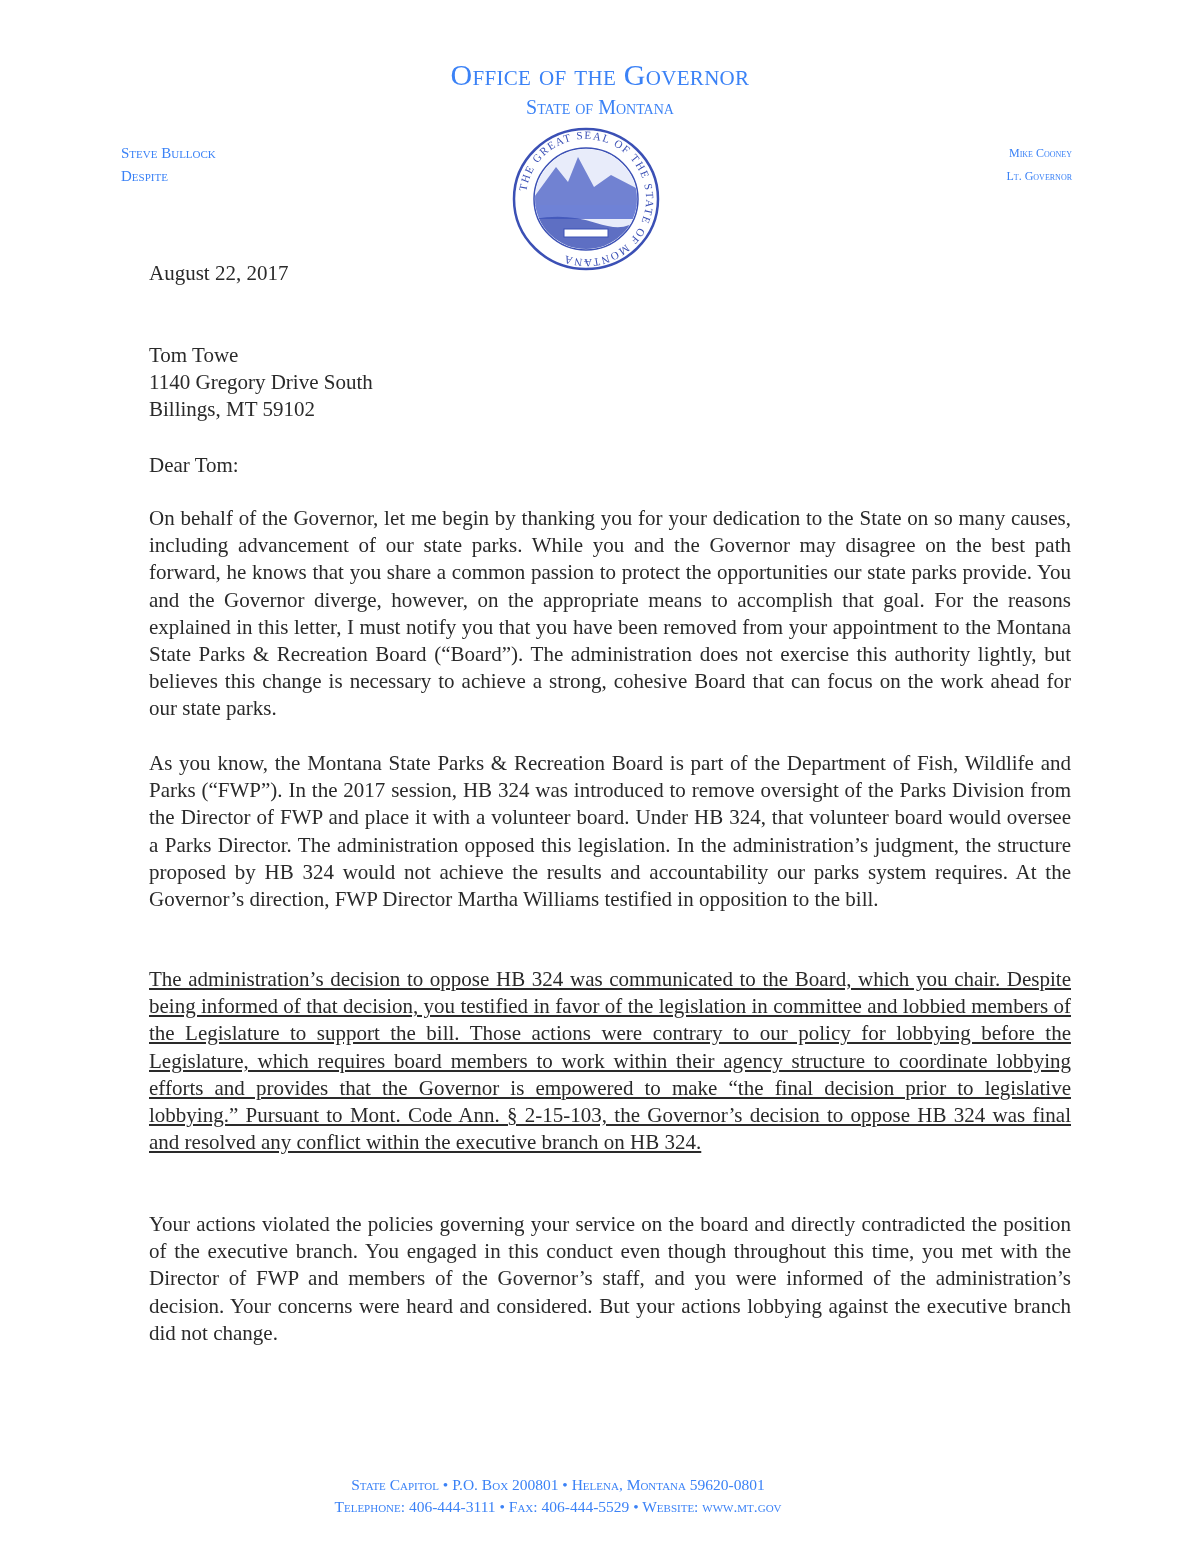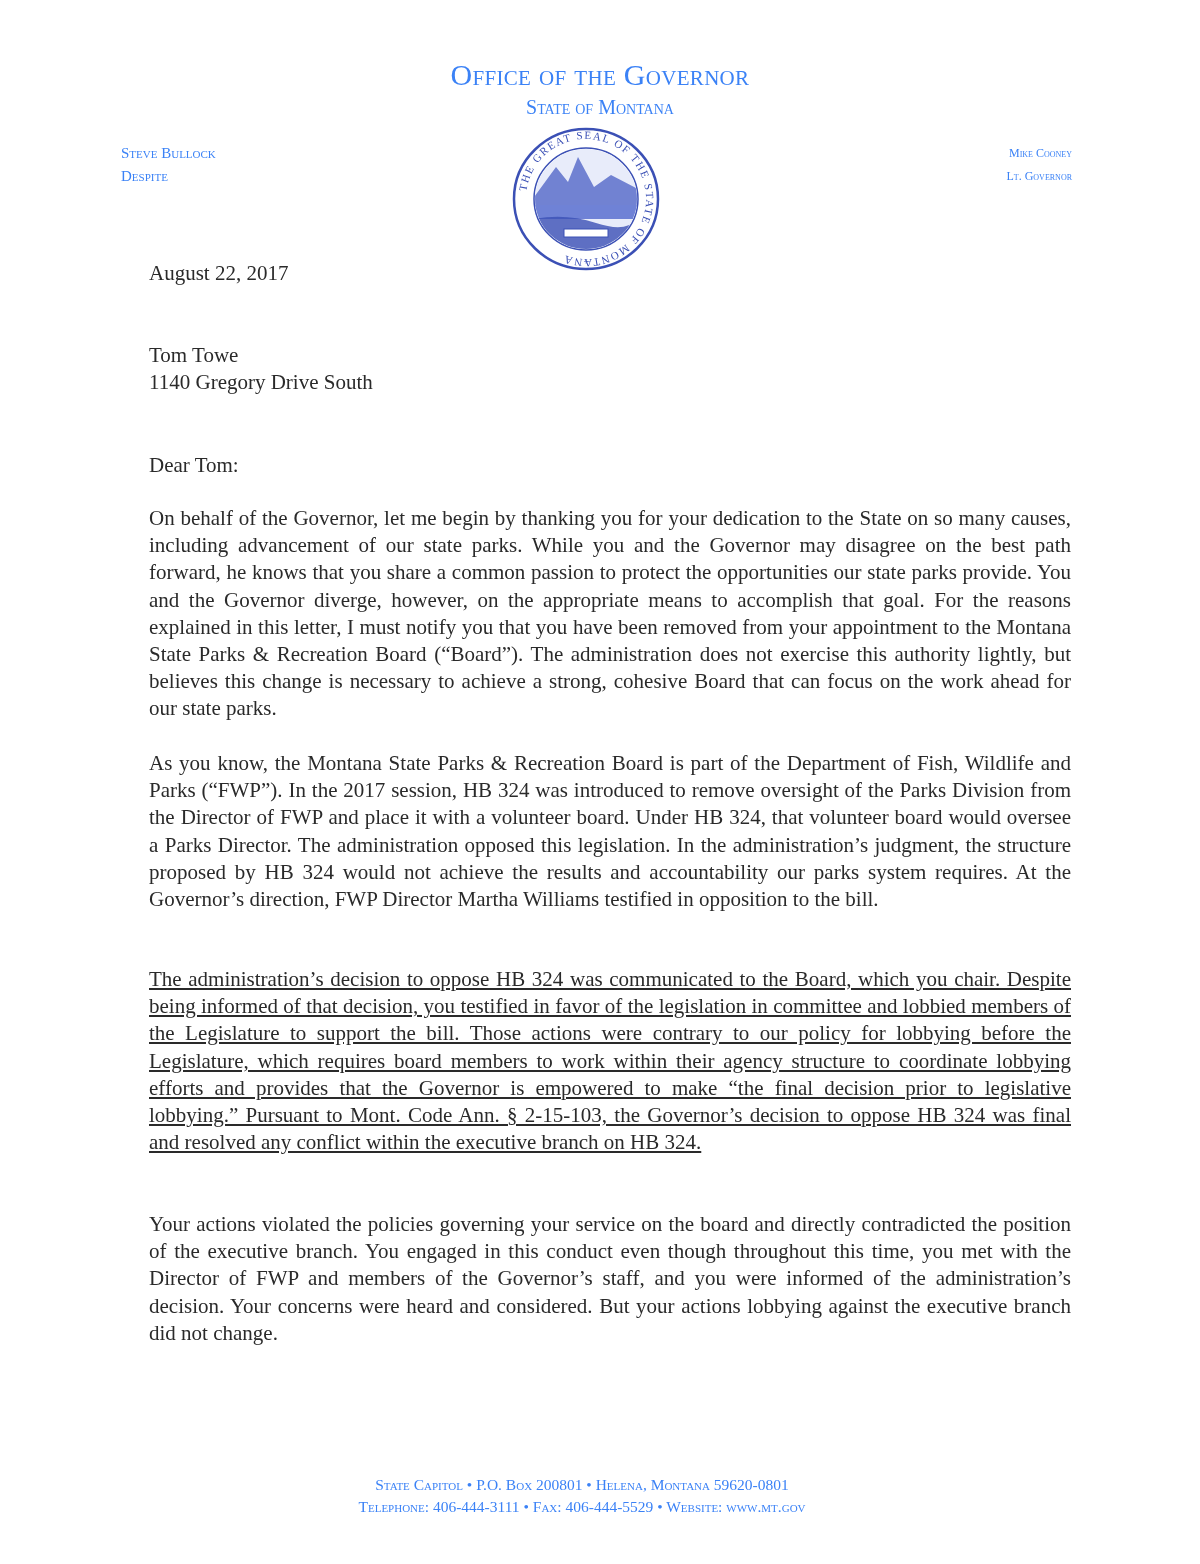--- a/index.html
+++ b/index.html
@@ -16,21 +16,21 @@
   .body-text { position:absolute; left:149px; width:922px; font-size:21px; line-height:27.2px;
                text-align:justify; }
   #date { top:260px; }
   #addr { top:342px; line-height:27px; }
   #salutation { top:452px; }
   #p1 { top:505px; }
   #p2 { top:750px; }
   #p3 { top:966px;text-decoration:underline; }
   #p4 { top:1211px; }
   #footer { position:absolute; left:0; width:1116px; top:1474px; text-align:center;
-            font-size:15.5px; line-height:22px;margin-left:24px; }
+            font-size:15.5px; line-height:22px; }
 </style>
 </head>
 <body>
 
 <div>
   <div id="title" class="blue sc">Office of the Governor</div>
   <div id="subtitle" class="blue sc">State of Montana</div>
 
   <div id="gov" class="blue sc">
     <div>Steve Bullock</div>
@@ -65,20 +65,21 @@
     <div>Mike Cooney</div>
     <div>Lt. Governor</div>
   </div>
 </div>
 
 <div id="date" class="body-text">August 22, 2017</div>
 
 <div id="addr" class="body-text">
   <div>Tom Towe</div>
   <div>1140 Gregory Drive South</div>
+  <div>Billings, MT 59102</div>
 </div>
 
 <div id="salutation" class="body-text">Dear Tom:</div>
 
 <p id="p1" class="body-text" style="margin:0">On behalf of the Governor, let me begin by thanking you for your dedication to the State on so many causes, including advancement of our state parks. While you and the Governor may disagree on the best path forward, he knows that you share a common passion to protect the opportunities our state parks provide. You and the Governor diverge, however, on the appropriate means to accomplish that goal. For the reasons explained in this letter, I must notify you that you have been removed from your appointment to the Montana State Parks &amp; Recreation Board (“Board”). The administration does not exercise this authority lightly, but believes this change is necessary to achieve a strong, cohesive Board that can focus on the work ahead for our state parks.</p>
 <p id="p2" class="body-text" style="margin:0">As you know, the Montana State Parks &amp; Recreation Board is part of the Department of Fish, Wildlife and Parks (“FWP”).  In the 2017 session, HB 324 was introduced to remove oversight of the Parks Division from the Director of FWP and place it with a volunteer board. Under HB 324, that volunteer board would oversee a Parks Director. The administration opposed this legislation. In the administration’s judgment, the structure proposed by HB 324 would not achieve the results and accountability our parks system requires. At the Governor’s direction, FWP Director Martha Williams testified in opposition to the bill.</p>
 <p id="p3" class="body-text" style="margin:0">The administration’s decision to oppose HB 324 was communicated to the Board, which you chair. Despite being informed of that decision, you testified in favor of the legislation in committee and lobbied members of the Legislature to support the bill. Those actions were contrary to our policy for lobbying before the Legislature, which requires board members to work within their agency structure to coordinate lobbying efforts and provides that the Governor is empowered to make “the final decision prior to legislative lobbying.” Pursuant to Mont. Code Ann. § 2-15-103, the Governor’s decision to oppose HB 324 was final and resolved any conflict within the executive branch on HB 324.</p>
 <p id="p4" class="body-text" style="margin:0">Your actions violated the policies governing your service on the board and directly contradicted the position of the executive branch. You engaged in this conduct even though throughout this time, you met with the Director of FWP and members of the Governor’s staff, and you were informed of the administration’s decision. Your concerns were heard and considered. But your actions lobbying against the executive branch did not change.</p>
 
 <div id="footer" class="blue sc">

